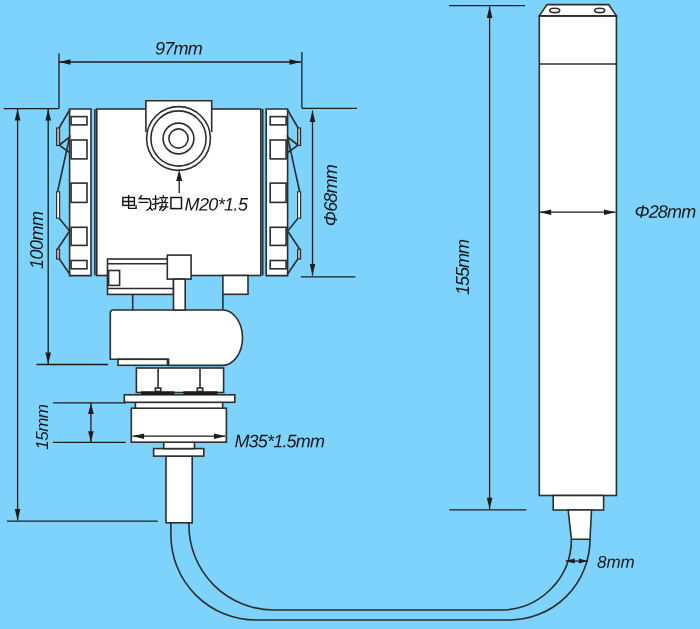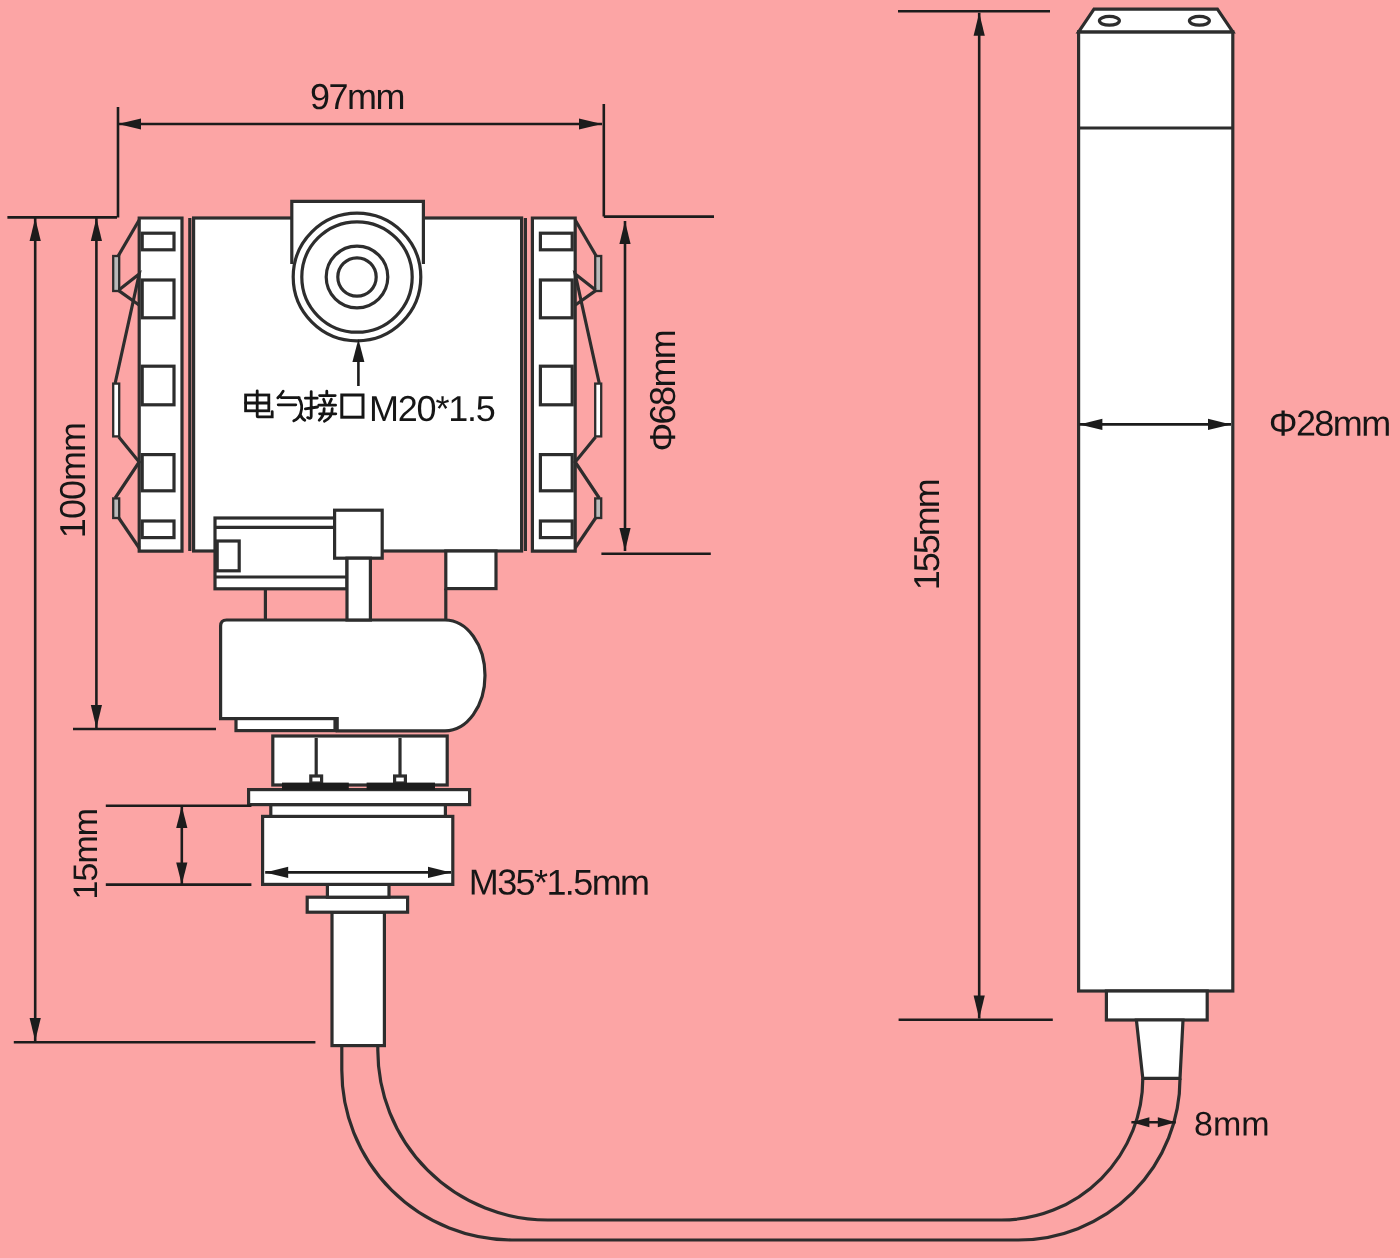--- a/index.html
+++ b/index.html
@@ -1,16 +1,16 @@
 <!DOCTYPE html>
 <html><head>
 <meta charset="utf-8">
 <style>
 html,body{margin:0;padding:0;background:#fff;}
-#page{position:relative;width:700px;height:629px;background:#fca5a5;overflow:hidden;transform:translateZ(0);will-change:transform;}
+#page{position:relative;width:700px;height:629px;background:#7dd3fc;overflow:hidden;transform:translateZ(0);will-change:transform;font-style:italic;}
 text{font-family:"Liberation Sans",sans-serif;fill:#161616;}
 .p{fill:none;stroke:#2d2d2d;stroke-width:1.6;}
 .pw{fill:#fff;stroke:#2d2d2d;stroke-width:1.6;}
 .d{fill:none;stroke:#1c1c1c;stroke-width:1.3;}
 .ah{fill:#1c1c1c;stroke:none;}
 .cjk{fill:none;stroke:#151515;stroke-width:1.4;stroke-linecap:round;}
 </style>
 </head>
 <body>
 <div id="page">

